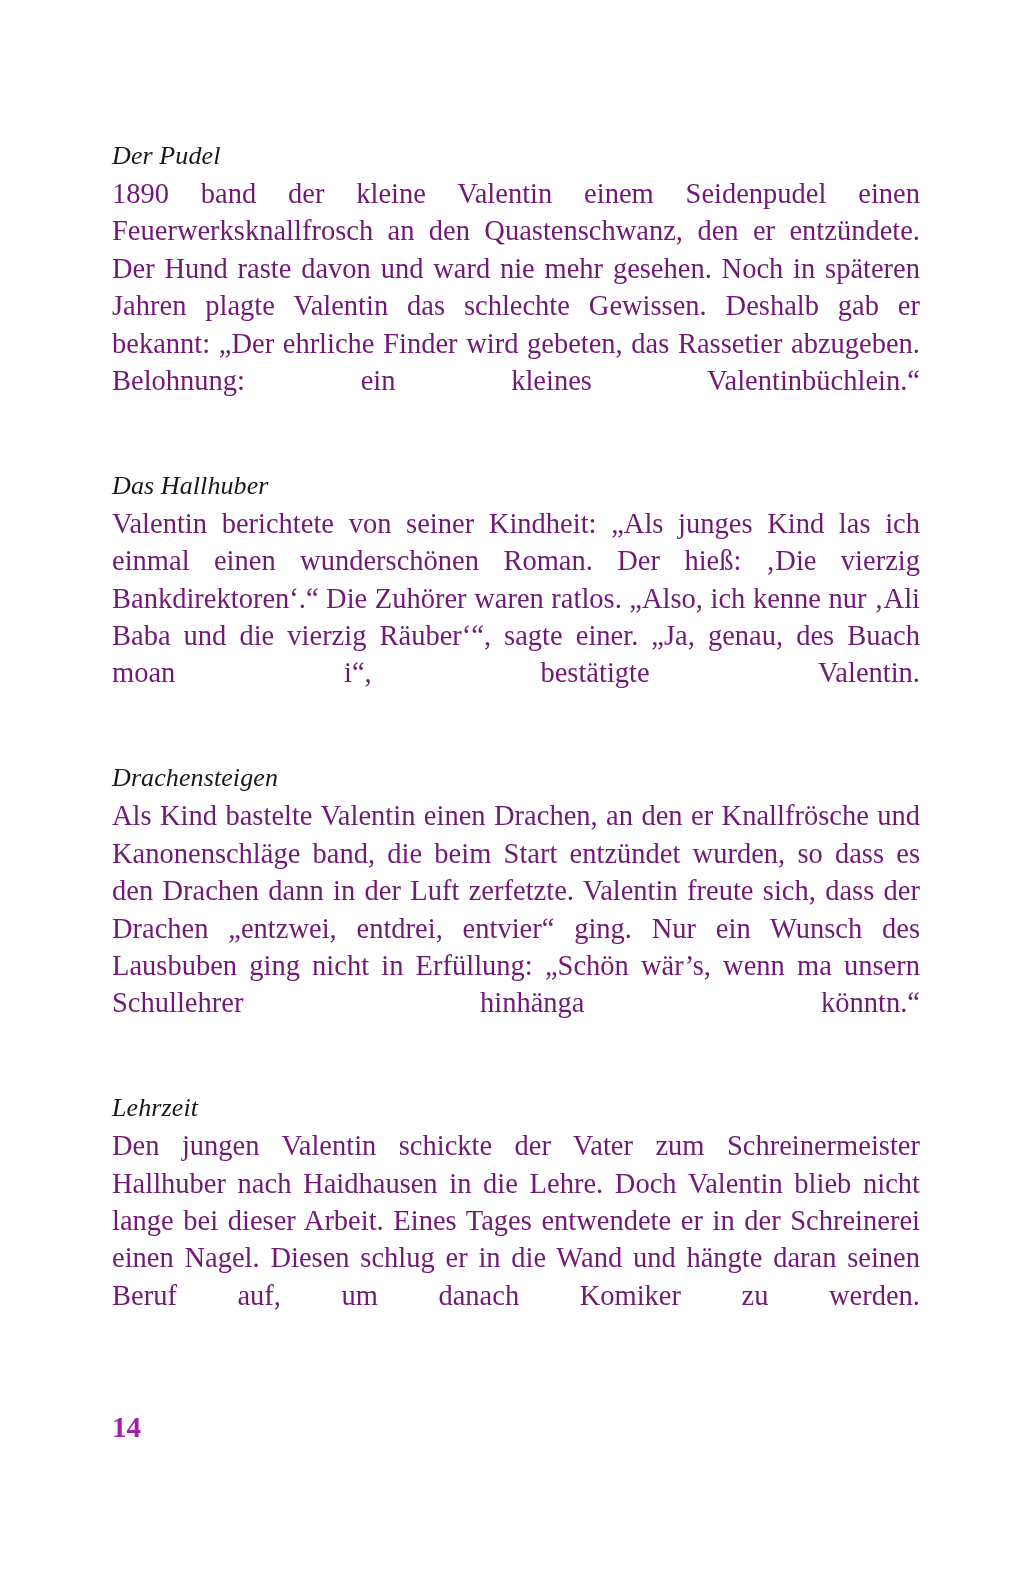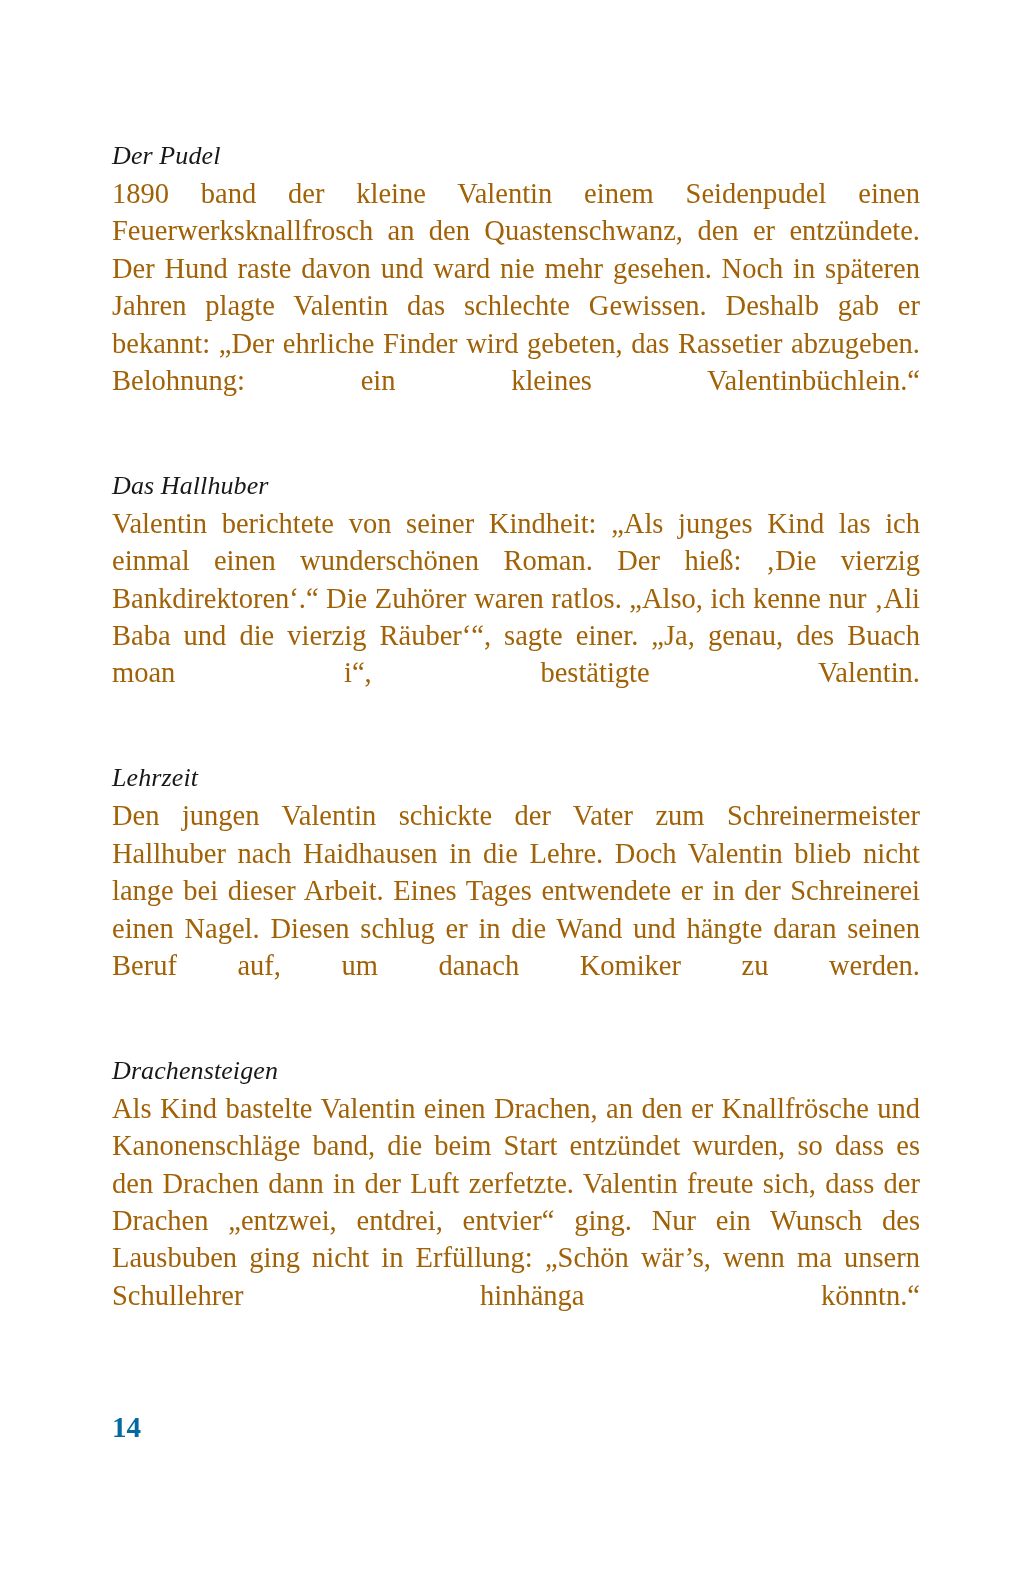--- a/index.html
+++ b/index.html
@@ -36,65 +36,65 @@
     letter-spacing: 0.1px;
     margin: 0 0 1px 0;
     color: #19171a;
   }
   .sec-body {
     font-size: 28.5px;
     line-height: 37.4px;
     text-align: justify;
     text-justify: inter-word;
     margin: 0;
-    color: #a16207;
+    color: #701a75;
     hyphens: none;
     word-spacing: -0.2px;
   }
   
   .sec-body::after {
     content: "";
     display: inline-block;
     width: 100%;
   }
   .page-number {
     position: absolute;
     left: 112px;
     top: 1410px;
     font-size: 29px;
     font-weight: bold;
     line-height: 34px;
-    color: #0369a1;
+    color: #a21caf;
   }
 </style>
 </head>
 <body>
 
 <div class="page">
 
   <div class="textblock">
 
     <div class="section">
       <h2 class="sec-heading">Der Pudel</h2>
       <p class="sec-body">1890 band der kleine Valentin einem Seidenpudel einen Feuerwerksknallfrosch an den Quastenschwanz, den er entzündete. Der Hund raste davon und ward nie mehr gesehen. Noch in späteren Jahren plagte Valentin das schlechte Gewissen. Deshalb gab er bekannt: „Der ehrliche Finder wird gebeten, das Rassetier abzugeben. Belohnung: ein kleines Valentinbüchlein.“</p>
     </div>
 
     <div class="section">
       <h2 class="sec-heading">Das Hallhuber</h2>
       <p class="sec-body">Valentin berichtete von seiner Kindheit: „Als junges Kind las ich einmal einen wunderschönen Roman. Der hieß: ‚Die vierzig Bankdirektoren‘.“ Die Zuhörer waren ratlos. „Also, ich kenne nur ‚Ali Baba und die vierzig Räuber‘“, sagte einer. „Ja, genau, des Buach moan i“, bestätigte Valentin.</p>
     </div>
 
     <div class="section">
-      <h2 class="sec-heading">Lehrzeit</h2>
-      <p class="sec-body">Den jungen Valentin schickte der Vater zum Schreinermeister Hallhuber nach Haidhausen in die Lehre. Doch Valentin blieb nicht lange bei dieser Arbeit. Eines Tages entwendete er in der Schreinerei einen Nagel. Diesen schlug er in die Wand und hängte daran seinen Beruf auf, um danach Komiker zu werden.</p>
+      <h2 class="sec-heading">Drachensteigen</h2>
+      <p class="sec-body">Als Kind bastelte Valentin einen Drachen, an den er Knallfrösche und Kanonenschläge band, die beim Start entzündet wurden, so dass es den Drachen dann in der Luft zerfetzte. Valentin freute sich, dass der Drachen „entzwei, entdrei, entvier“ ging. Nur ein Wunsch des Lausbuben ging nicht in Erfüllung: „Schön wär’s, wenn ma unsern Schullehrer hinhänga könntn.“</p>
     </div>
 
     <div class="section">
-      <h2 class="sec-heading">Drachensteigen</h2>
-      <p class="sec-body">Als Kind bastelte Valentin einen Drachen, an den er Knallfrösche und Kanonenschläge band, die beim Start entzündet wurden, so dass es den Drachen dann in der Luft zerfetzte. Valentin freute sich, dass der Drachen „entzwei, entdrei, entvier“ ging. Nur ein Wunsch des Lausbuben ging nicht in Erfüllung: „Schön wär’s, wenn ma unsern Schullehrer hinhänga könntn.“</p>
+      <h2 class="sec-heading">Lehrzeit</h2>
+      <p class="sec-body">Den jungen Valentin schickte der Vater zum Schreinermeister Hallhuber nach Haidhausen in die Lehre. Doch Valentin blieb nicht lange bei dieser Arbeit. Eines Tages entwendete er in der Schreinerei einen Nagel. Diesen schlug er in die Wand und hängte daran seinen Beruf auf, um danach Komiker zu werden.</p>
     </div>
 
     <div class="section">
     </div>
 
   </div>
 
   <div class="page-number">14</div>
 
 </div>

